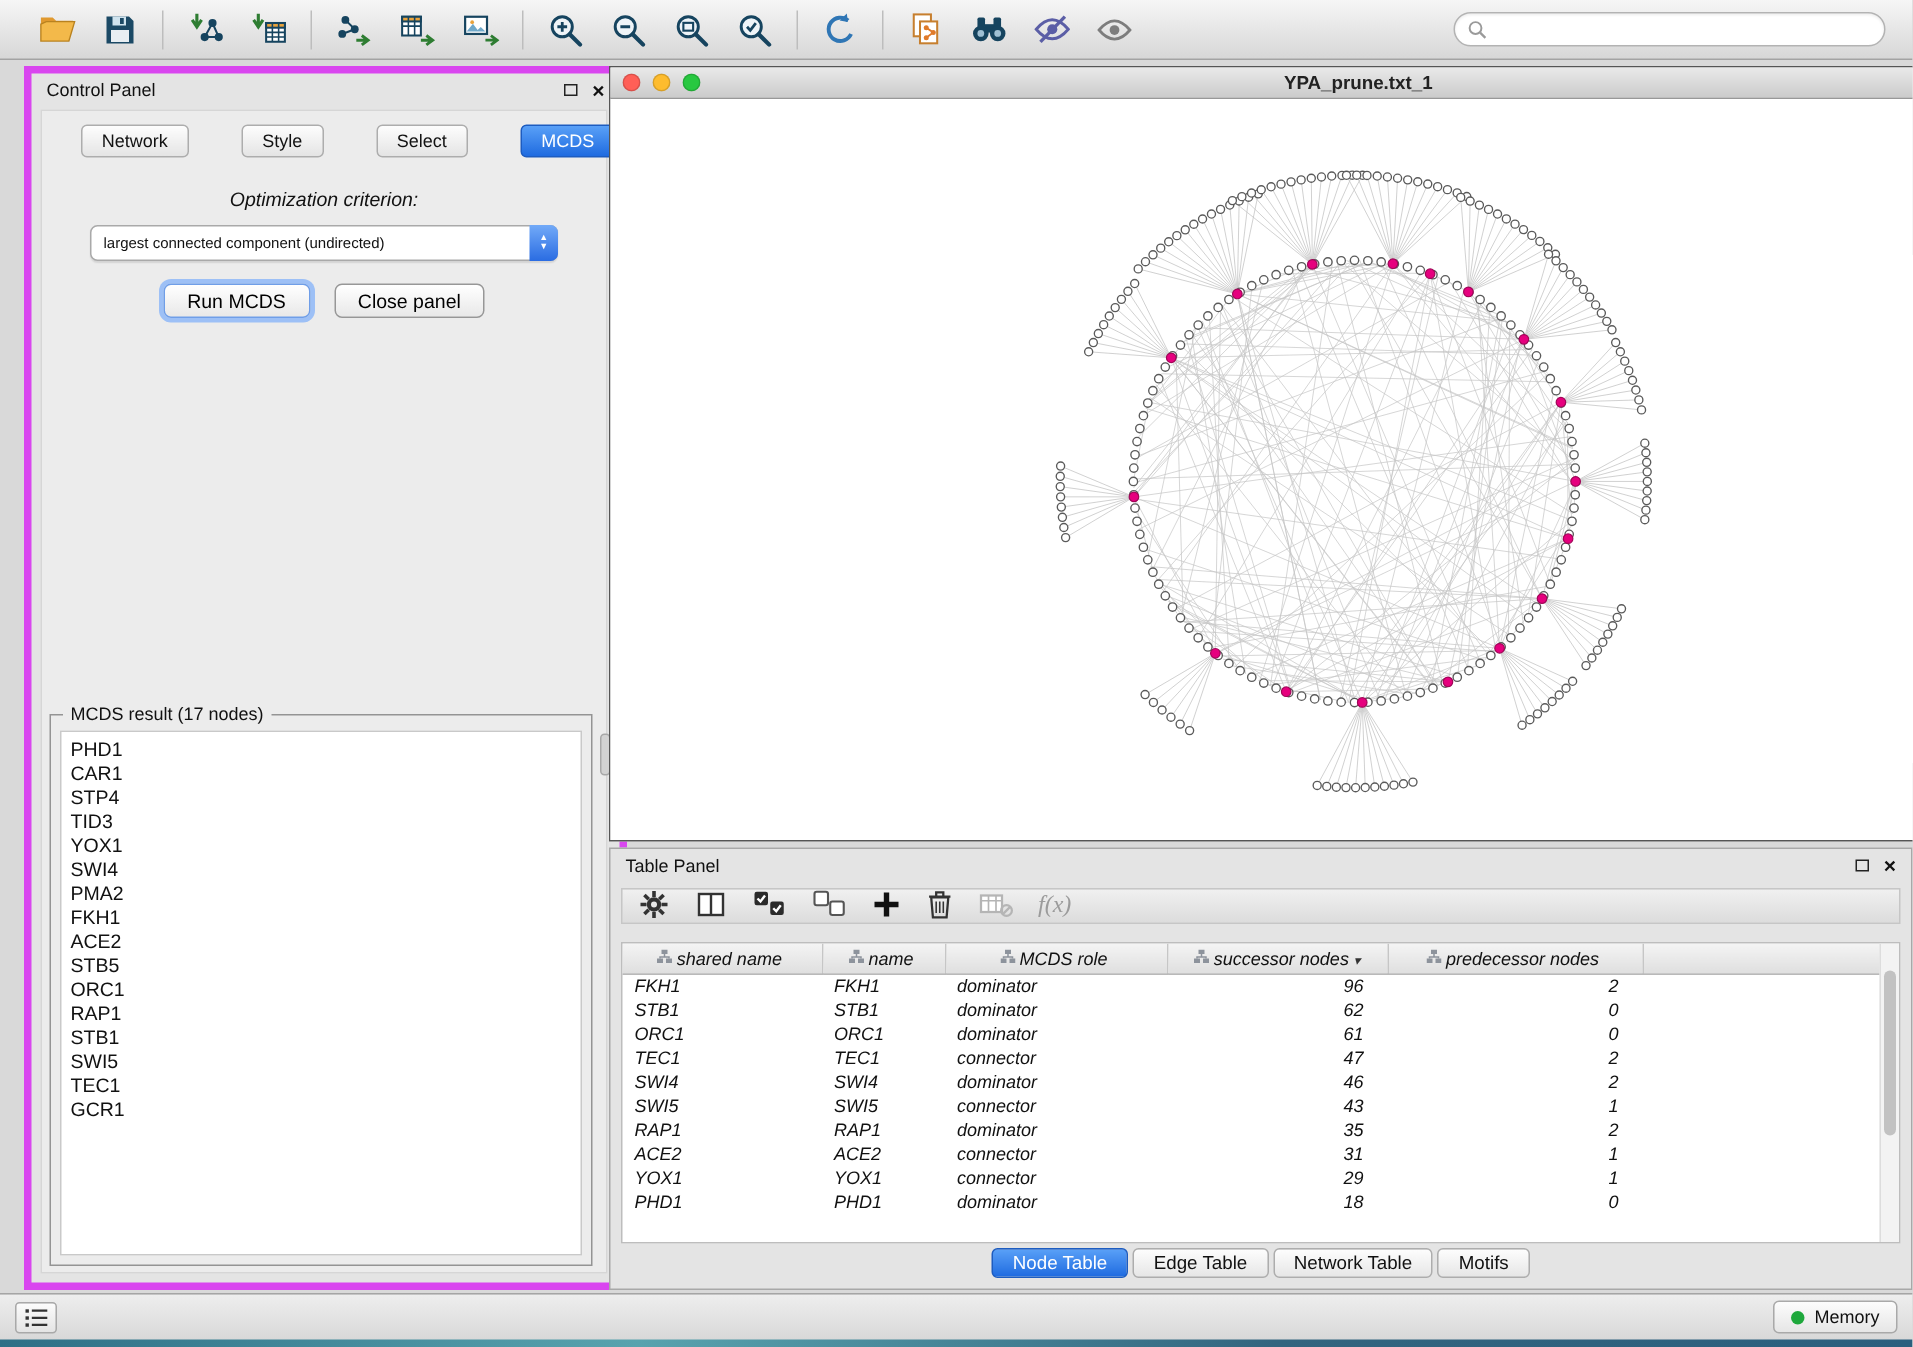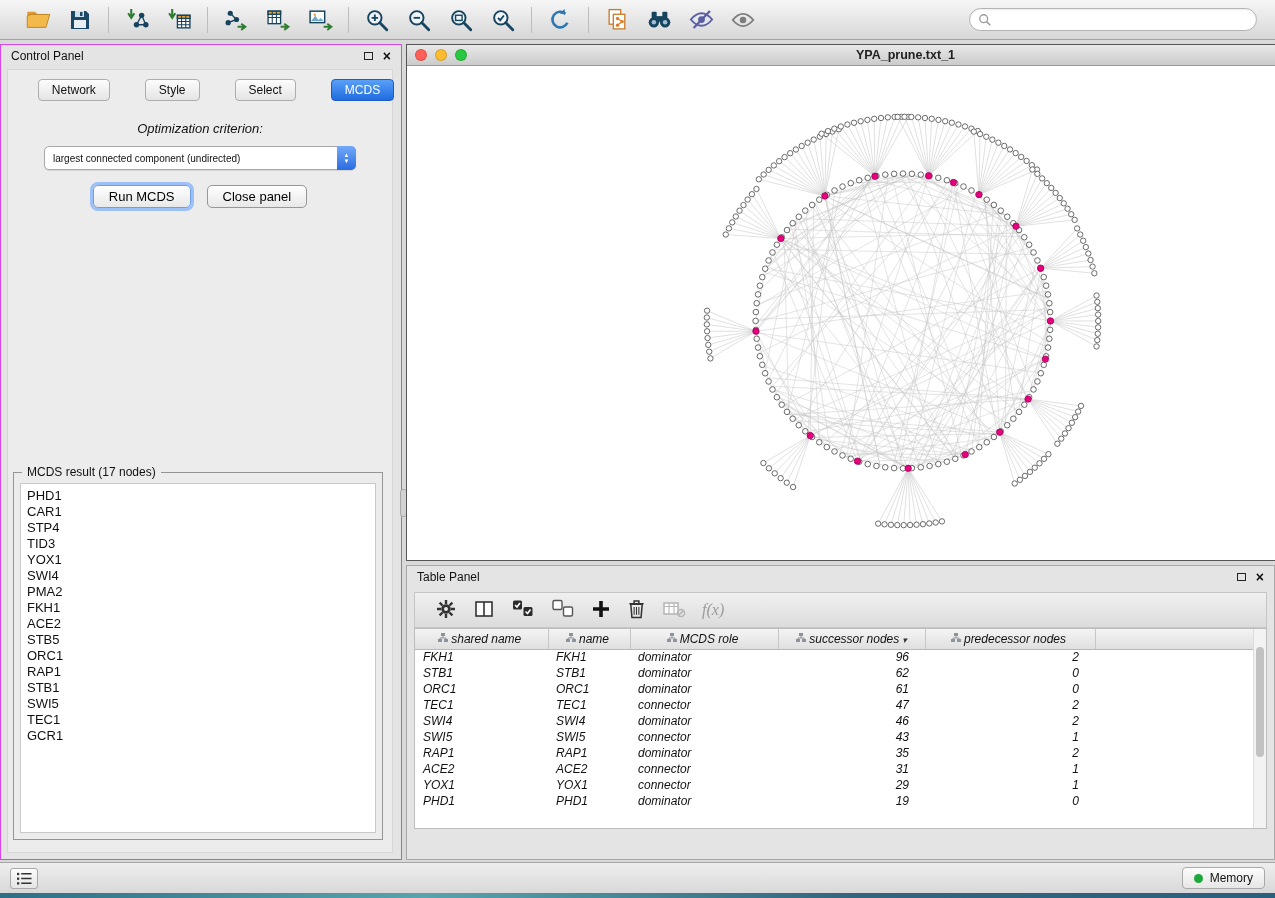--- a/index.html
+++ b/index.html
@@ -18,21 +18,21 @@
     display:flex;align-items:center;padding:0 8px;gap:6px;box-shadow:inset 0 1px 2px rgba(0,0,0,.08);}
   .search input{border:none;outline:none;flex:1;font-size:12px;font-family:"Liberation Sans",sans-serif;background:transparent;}
 
   
   .panel-header{height:22px;display:flex;align-items:center;padding:0 10px;}
   .panel-controls{margin-left:auto;display:flex;align-items:center;gap:10px;}
   .float-glyph{display:inline-block;width:9px;height:8px;border:1.5px solid #222;}
   .close-glyph{font-weight:bold;font-size:14px;line-height:10px;color:#111;}
 
   
-  .control-panel{position:absolute;left:0;top:44px;width:402px;height:816px;background:#e4e4e4;border:1px solid #d946ef;}
+  .control-panel{position:absolute;left:16px;top:44px;width:402px;height:816px;background:#e4e4e4;border:5px solid #d946ef;}
   .cp-body{position:absolute;left:6px;top:24px;right:8px;bottom:6px;background:#ececec;border:1px solid #d6d6d6;}
   .cp-tabs{display:flex;justify-content:center;gap:3px;margin-top:9px;}
   .cp-tab{padding:3px 13px;border:1px solid #adadad;border-radius:4px;font-size:12px;
     background:linear-gradient(#fdfdfd,#e4e4e4);cursor:default;margin-left:32px;}
   .cp-tab.active{background:linear-gradient(#59a0f7,#1f6be0);border-color:#1d5cc0;color:#fff;}
   .opt-label{text-align:center;margin-top:20px;font-size:13px;font-style:italic;}
   .dropdown{width:312px;height:24px;margin:10px auto 0;background:#fff;border:1px solid #a9a9a9;border-radius:5px;
     display:flex;align-items:center;position:relative;box-shadow:0 1px 1px rgba(0,0,0,.1);}
   .dd-text{flex:1;padding:0 8px;font-size:10px;white-space:nowrap;overflow:hidden;}
   .dd-stepper{width:19px;height:24px;margin:-1px -1px -1px 0;border-radius:0 5px 5px 0;
@@ -57,23 +57,23 @@
     display:flex;align-items:center;padding:0 8px;position:relative;}
   .traffic{display:flex;gap:8px;z-index:2;}
   .dot{width:12px;height:12px;border-radius:50%;border:1px solid rgba(0,0,0,.15);}
   .dot.red{background:#ff5f57;} .dot.yellow{background:#febc2e;} .dot.green{background:#28c840;}
   .nw-title{position:absolute;left:0;right:0;text-align:center;font-weight:bold;font-size:12.5px;color:#222;}
   .nw-canvas{position:absolute;left:0;top:21px;right:0;bottom:0;background:#fff;}
   #net-svg{width:100%;height:100%;display:block;}
 
   
   .table-panel{position:absolute;left:406px;top:565px;width:869px;height:295px;background:#e4e4e4;border:1px solid #a8a8a8;}
-  .tp-toolbar{position:absolute;left:7px;right:7px;top:26px;height:36px;
+  .tp-toolbar{position:absolute;left:7px;right:7px;top:26px;height:24px;
     background:linear-gradient(#f0f0f0,#dcdcdc);border:1px solid #c6c6c6;
-    display:flex;align-items:center;gap:16px;padding:0 20px;}
+    display:flex;align-items:center;gap:16px;padding:0 10px;}
   .fx-icon{font-family:"Liberation Serif",serif;font-style:italic;font-size:16px;color:#9b9b9b;}
   .table-wrap{position:absolute;left:7px;right:7px;top:62px;height:201px;background:#fff;border:1px solid #bdbdbd;overflow:hidden;font-style:italic;}
   table{border-collapse:collapse;table-layout:fixed;width:841px;font-size:12px;}
   th{height:20px;font-weight:normal;background:linear-gradient(#f4f4f4,#dfdfdf);
      border-right:1px solid #c6c6c6;border-bottom:1px solid #b9b9b9;text-align:center;overflow:hidden;white-space:nowrap;}
   th .hlabel{margin:0 3px;}
   td{height:16px;padding:0 8px;overflow:hidden;white-space:nowrap;}
   td.c3,td.c4{text-align:right;padding-right:16px;}
   .c0{width:133px;} .c1{width:82px;} .c2{width:148px;} .c3{width:147px;} .c4{width:170px;} .c5{width:161px;border-right:none;}
   .sort-arrow{font-size:9px;color:#333;}
@@ -1049,29 +1049,35 @@
             <td class="c1">YOX1</td>
             <td class="c2">connector</td>
             <td class="c3">29</td>
             <td class="c4">1</td>
             <td class="c5"></td>
           </tr>
           <tr>
             <td class="c0">PHD1</td>
             <td class="c1">PHD1</td>
             <td class="c2">dominator</td>
-            <td class="c3">19</td>
+            <td class="c3">18</td>
             <td class="c4">0</td>
             <td class="c5"></td>
           </tr>
         </tbody>
     </table>
     <div class="v-scroll">
         <div class="v-thumb"></div>
       </div>
+  </div>
+  <div class="tp-tabs">
+    <div class="tp-tab active">Node Table</div>
+    <div class="tp-tab">Edge Table</div>
+    <div class="tp-tab">Network Table</div>
+    <div class="tp-tab">Motifs</div>
   </div>
 </div>
 
 <div class="statusbar">
   <span class="sb-btn">
     <svg viewBox="0 0 20 16" width="19" height="15">
         <path d="M6.5 3h11M6.5 8h11M6.5 13h11" stroke="#333" stroke-width="1.6"></path>
         <rect x="2" y="2" width="2.4" height="2.4" fill="#333"></rect>
         <rect x="2" y="7" width="2.4" height="2.4" fill="#333"></rect>
         <rect x="2" y="12" width="2.4" height="2.4" fill="#333"></rect>

